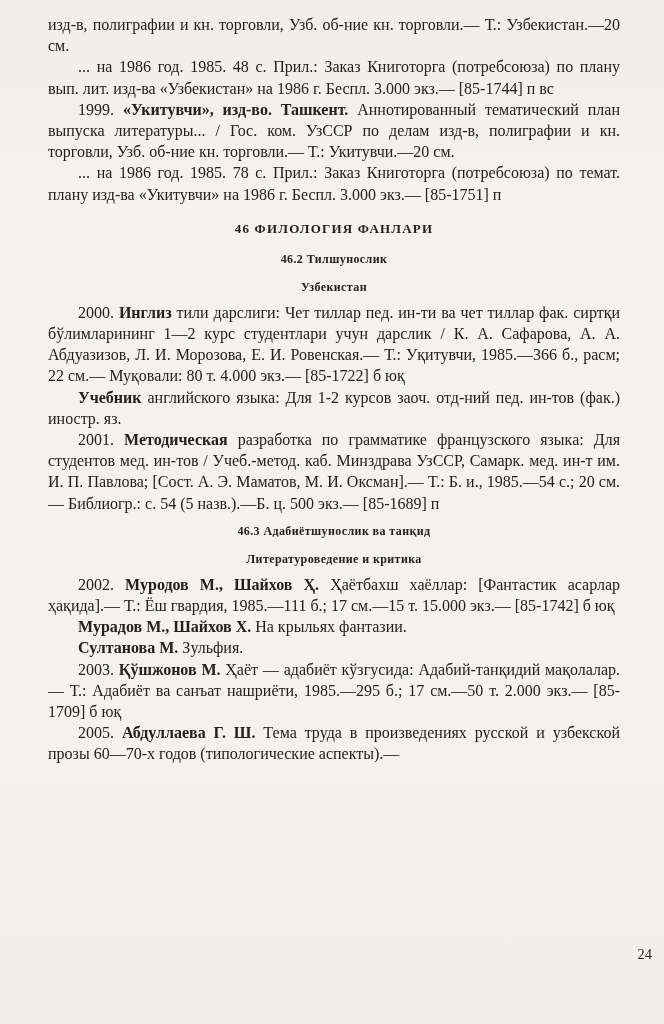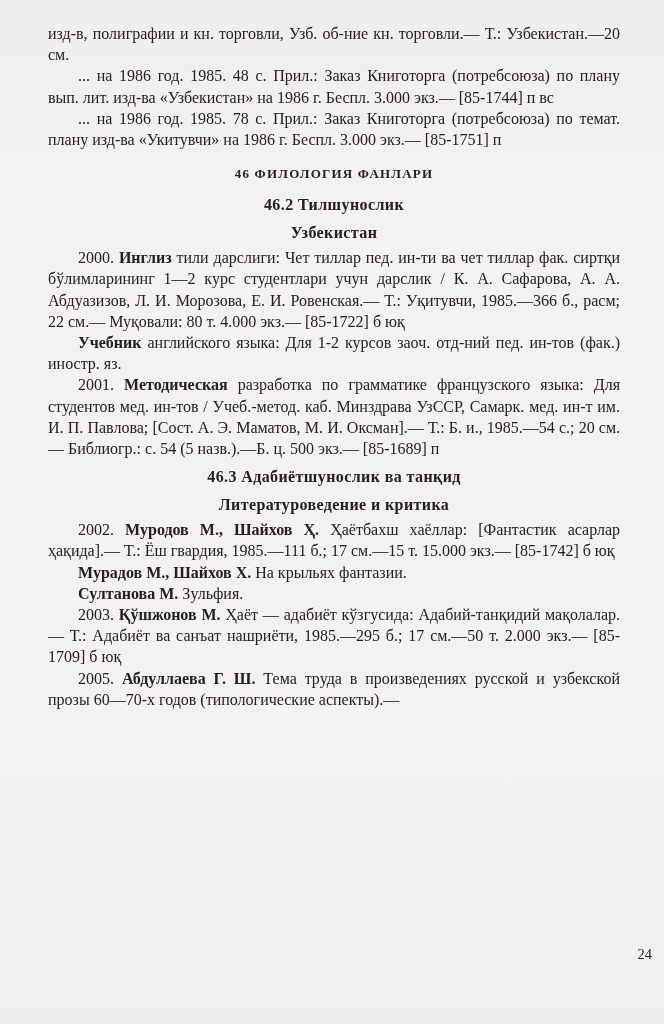--- a/index.html
+++ b/index.html
@@ -6,47 +6,48 @@
   .page {
     position: relative;
     width: 664px;
     height: 1024px;
     box-sizing: border-box;
     background: linear-gradient(180deg, #f0eee8 0%, #f4f2ec 18%, #f4f2ed 70%, #f1efe9 100%);
     color: #24211c;
     font-family: "Liberation Serif", "DejaVu Serif", serif;
     font-size: 16px;
     line-height: 21.2px;
-    padding: 23px 44px 0 48px;
+    padding: 14px 44px 0 48px;
     overflow: hidden;
   }
   .content { text-align: justify; }
   .para { margin: 0; text-indent: 30px; }
   .para.noindent { text-indent: 0; }
   .para b, .h { font-weight: 700; }
   .h { text-align: center; text-indent: 0; }
   .h.main { font-size: 13px; letter-spacing: 1.2px; line-height: 26px; margin: 11px 0 3px; }
-  .h.sub  { font-size: 16px; letter-spacing: 0.4px; line-height: 21px; margin: 7px 0 4px; }
+  .h.sub  { font-size: 12px; letter-spacing: 0.4px; line-height: 21px; margin: 7px 0 4px; }
   .h .hline { margin: 0; }
   .page-number {
     position: absolute;
     left: 0; right: 12px;
     top: 944px;
     text-align: right;
     font-size: 14.5px;
     color: #2a2722;
   }
 </style>
 </head>
 <body>
 
 <div class="page">
   <div class="content">
       <p class="para noindent"><span>изд-в, полиграфии и кн. торговли, Узб. об-ние кн. торговли.— Т.: Узбекистан.—20 см.</span></p>
       <p class="para"><span>... на 1986 год. 1985. 48 с. Прил.: Заказ Книготорга (потребсоюза) по плану вып. лит. изд-ва «Узбекистан» на 1986 г. Беспл. 3.000 экз.— [85-1744] п вс</span></p>
+      <p class="para"><span>1999. </span><b>«Укитувчи», изд-во. Ташкент.</b><span> Аннотированный тематический план выпуска литературы... / Гос. ком. УзССР по делам изд-в, полиграфии и кн. торговли, Узб. об-ние кн. торговли.— Т.: Укитувчи.—20 см.</span></p>
       <p class="para"><span>... на 1986 год. 1985. 78 с. Прил.: Заказ Книготорга (потребсоюза) по темат. плану изд-ва «Укитувчи» на 1986 г. Беспл. 3.000 экз.— [85-1751] п</span></p>
       <div class="h main">
         <div class="hline">46 ФИЛОЛОГИЯ ФАНЛАРИ</div>
       </div>
       <div class="h sub">
         <div class="hline">46.2 Тилшунослик</div>
       </div>
       <div class="h sub">
         <div class="hline">Узбекистан</div>
       </div>

